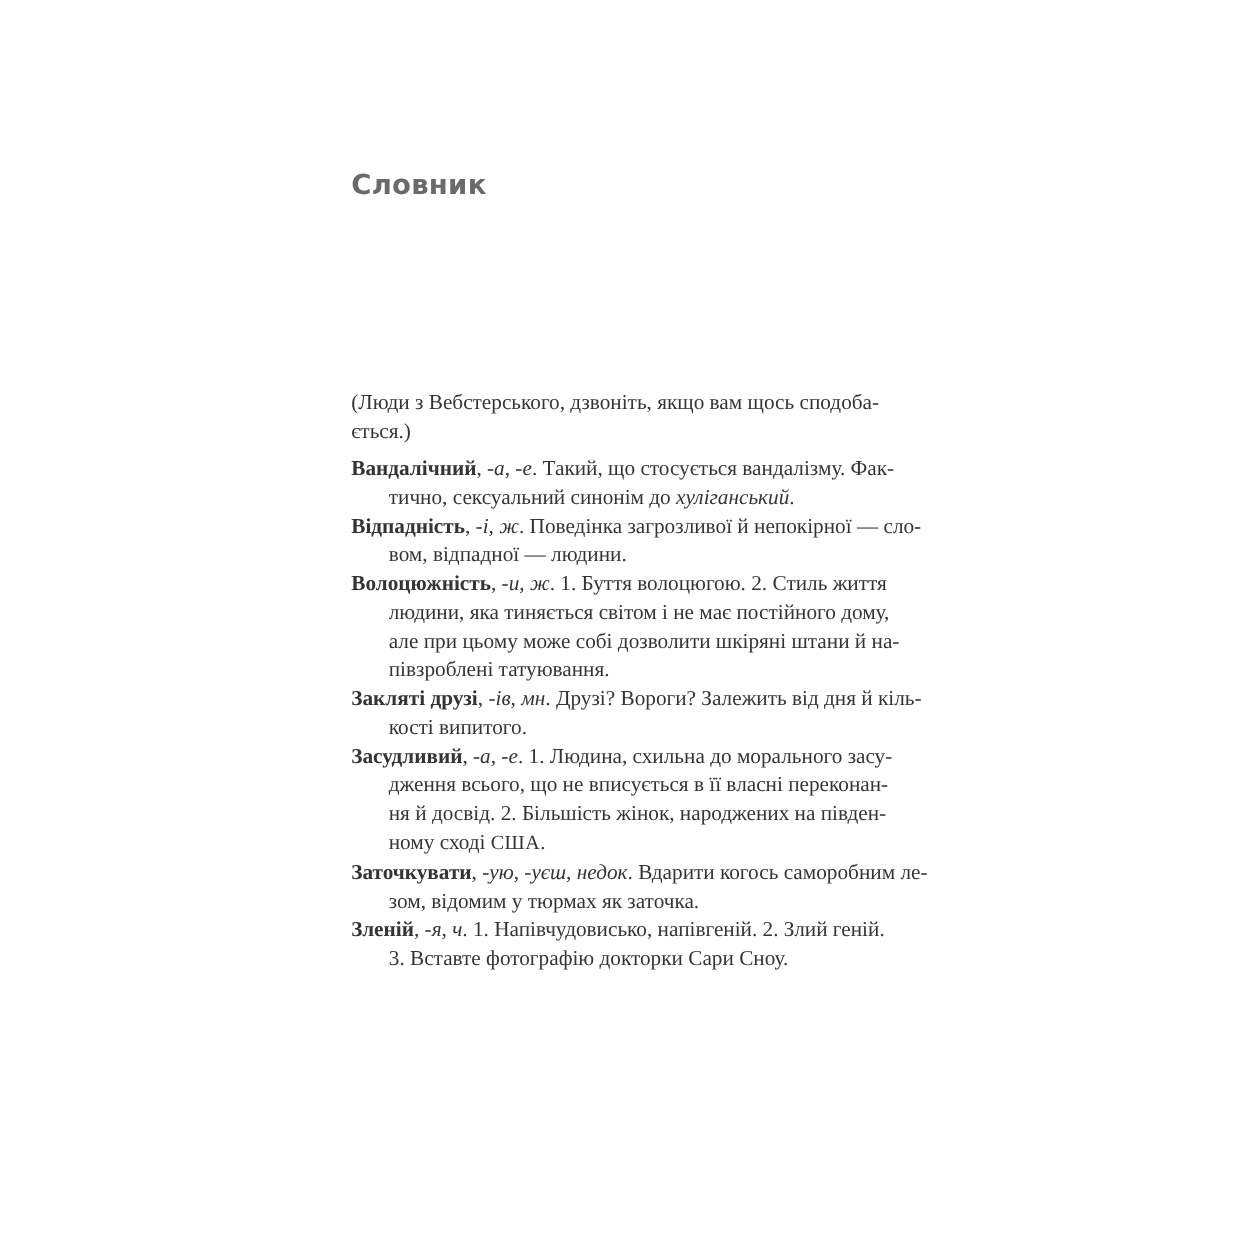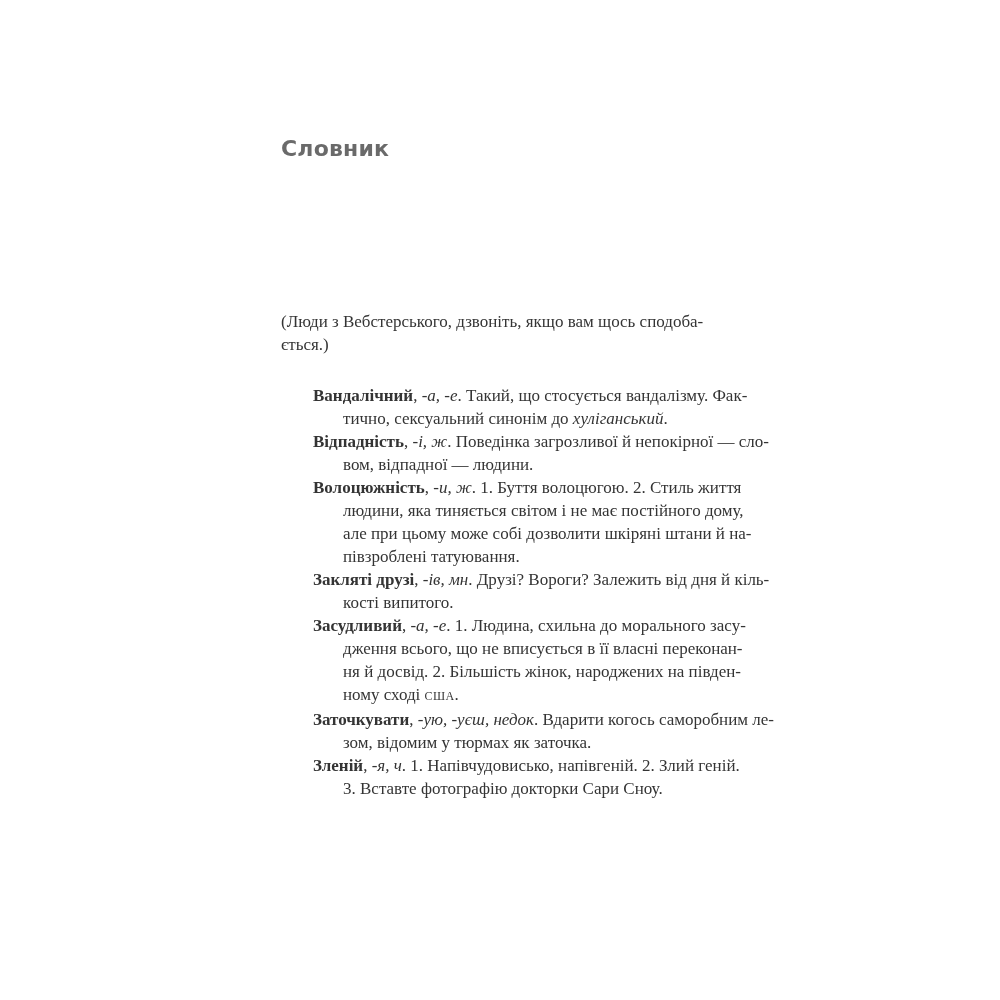--- a/index.html
+++ b/index.html
@@ -26,39 +26,38 @@
     position: absolute;
     left: 281px;
     top: 294px;
     font-size: 17px;
     line-height: 23px;
     margin-top: 16px;
   }
   .entries-block {
     position: absolute;
     left: 281px;
-    top: 384px;
+    top: 363px;
     font-size: 17px;
     line-height: 23px;
-    margin-left: 32px;
   }
   p.intro-par {
     margin: 0;
     white-space: pre;
   }
   p.entry {
     margin: 0;
     padding-left: 30px;
     text-indent: -30px;
     white-space: pre;
   }
   .bold { font-weight: bold; }
   .italic { font-style: italic; }
   .regular { font-style: normal; font-weight: normal; }
-  .smallcaps { font-size: 12px; letter-spacing: 0.4px; }
+  .smallcaps { font-size: 16px; letter-spacing: 0.4px; }
 </style>
 </head>
 <body>
 
 <div class="page">
   <h1 class="chapter-title">Словник</h1>
 
   <div class="intro-block">
     <p class="intro-par">(Люди з Вебстерського, дзвоніть, якщо вам щось сподоба-
 ється.)</p>

